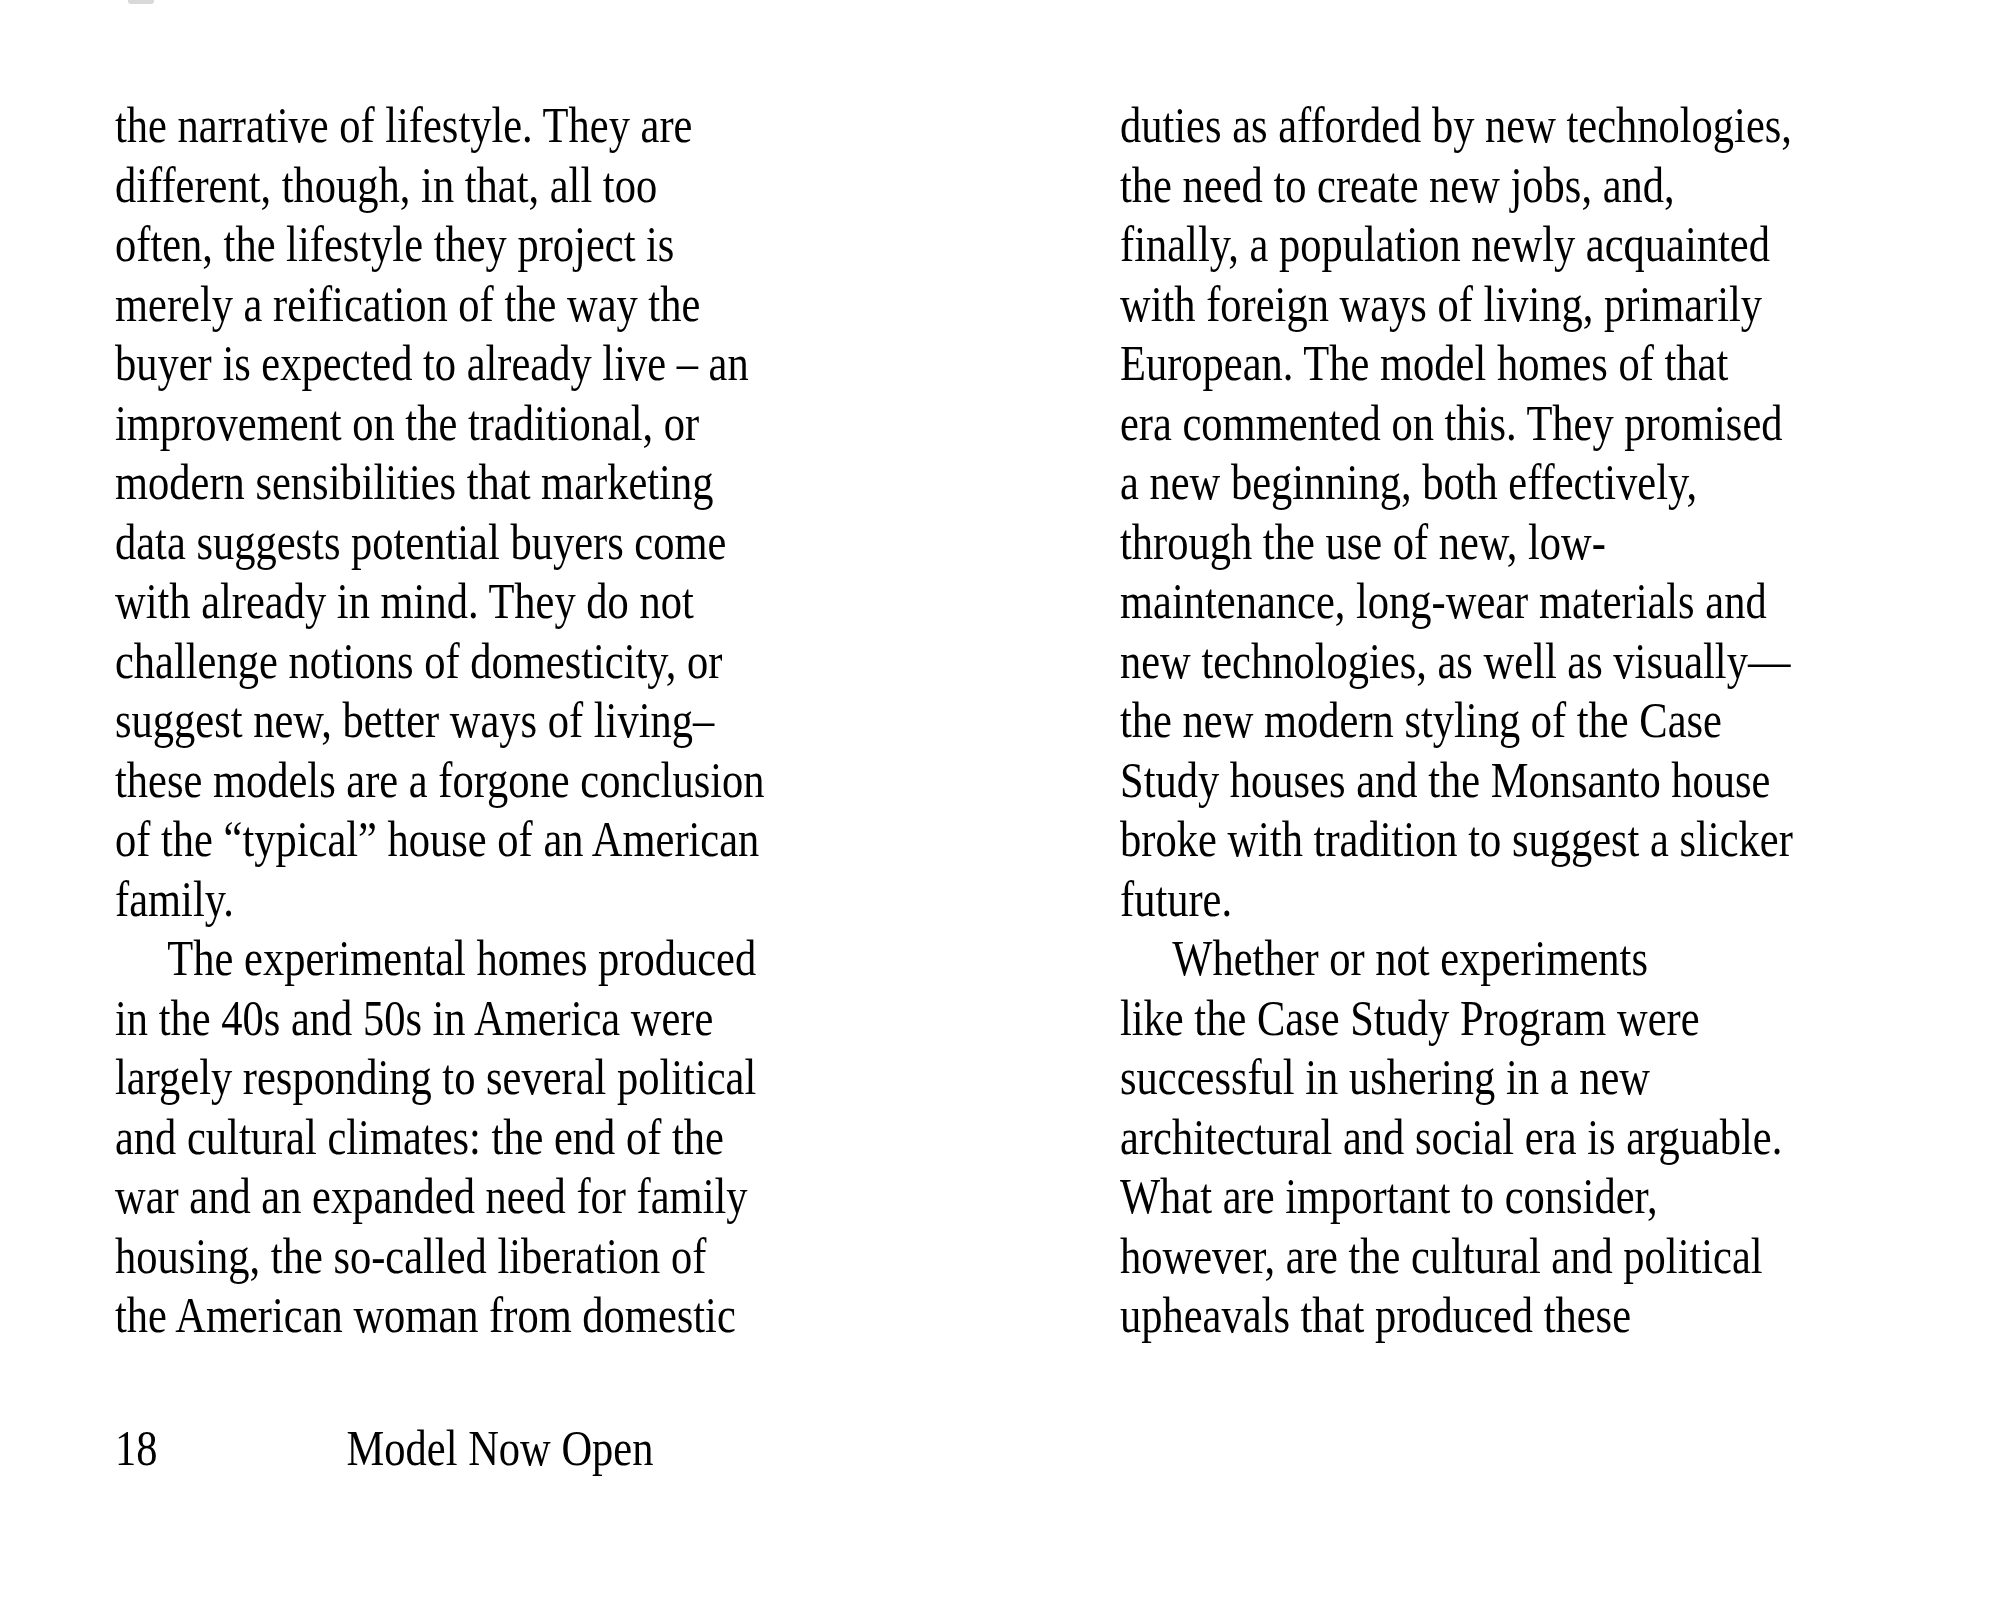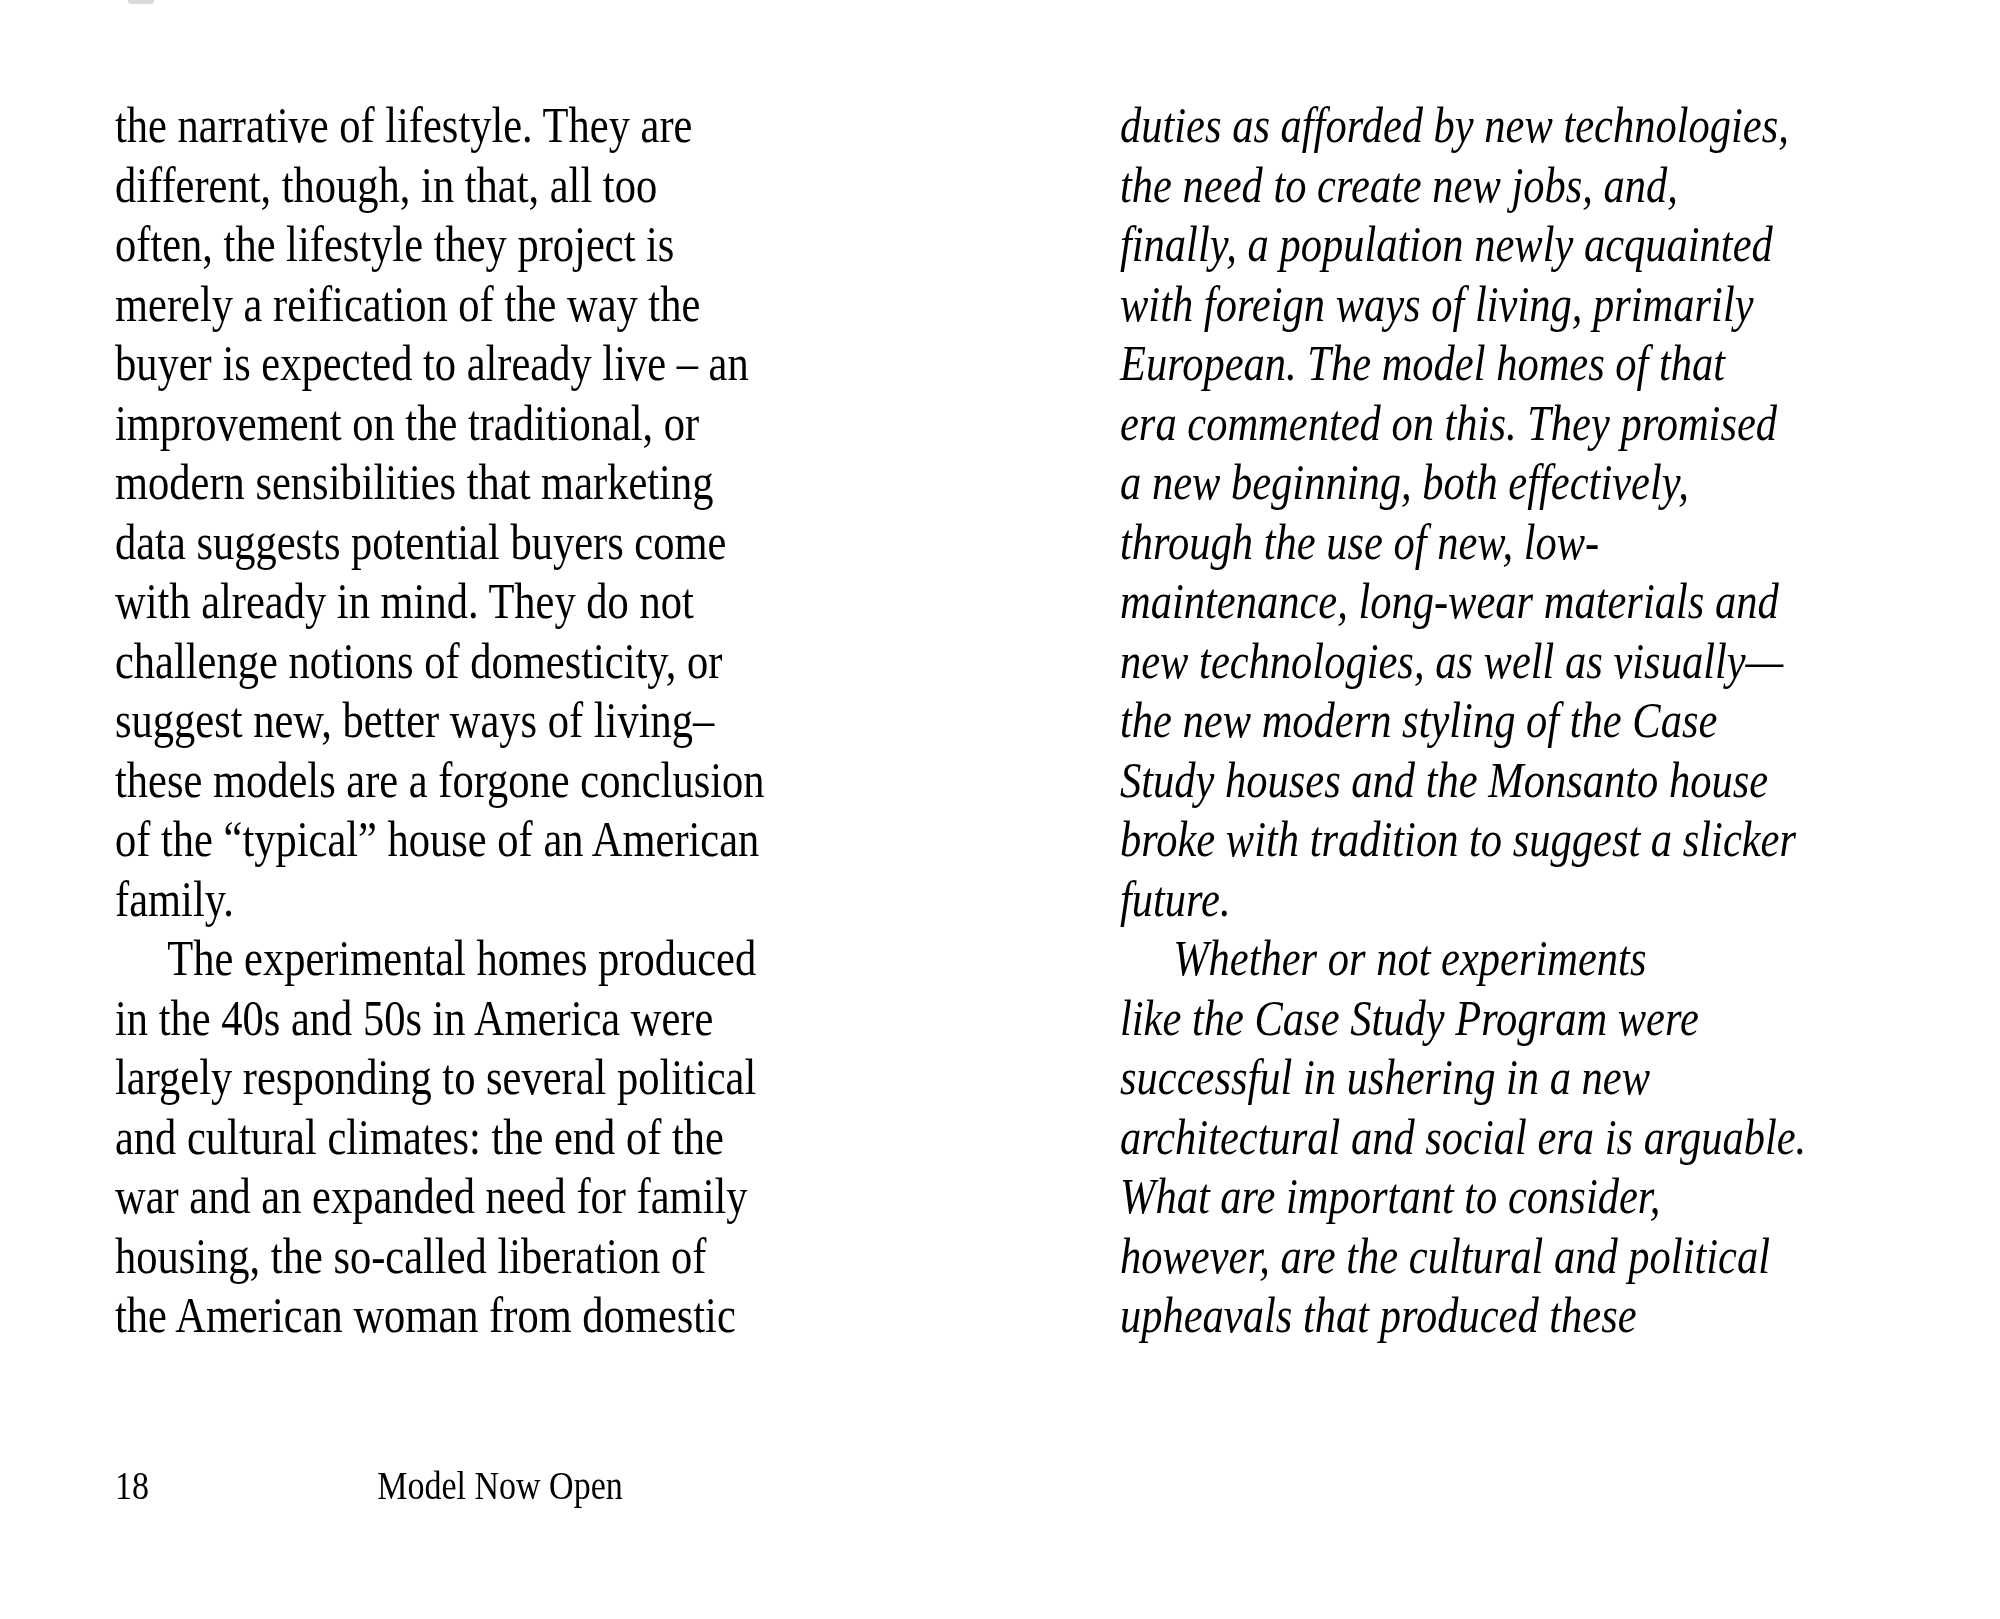--- a/index.html
+++ b/index.html
@@ -19,21 +19,21 @@
     position: absolute;
     inset: 0;
   }
   .page {
     position: absolute;
     top: 0;
     width: 1000px;
     height: 1619px;
   }
   .page-left  { left: 0; }
-  .page-right { left: 1000px; font-style: italic; }
+  .page-right { left: 1000px; }
 
   
   .column {
     position: absolute;
     top: 96px;
     left: 115px;
     width: 940px;
     font-size: 50px;
     line-height: 59.5px;
     transform: scaleX(0.85);
@@ -42,25 +42,25 @@
   }
   .page-right .column { left: 120px; }
   .line {
     white-space: pre;
     height: 59.5px;
   }
 
   
   .footer {
     position: absolute;
-    top: 1456px;
+    top: 1418px;
     left: 0;
     width: 1000px;
     height: 62px;
-    font-size: 40px;
+    font-size: 50px;
     line-height: 60px;
   }
   .pagenum {
     position: absolute;
     left: 115px;
     top: 0;
     transform: scaleX(0.85);
     transform-origin: 0 0;
     white-space: pre;
   }

